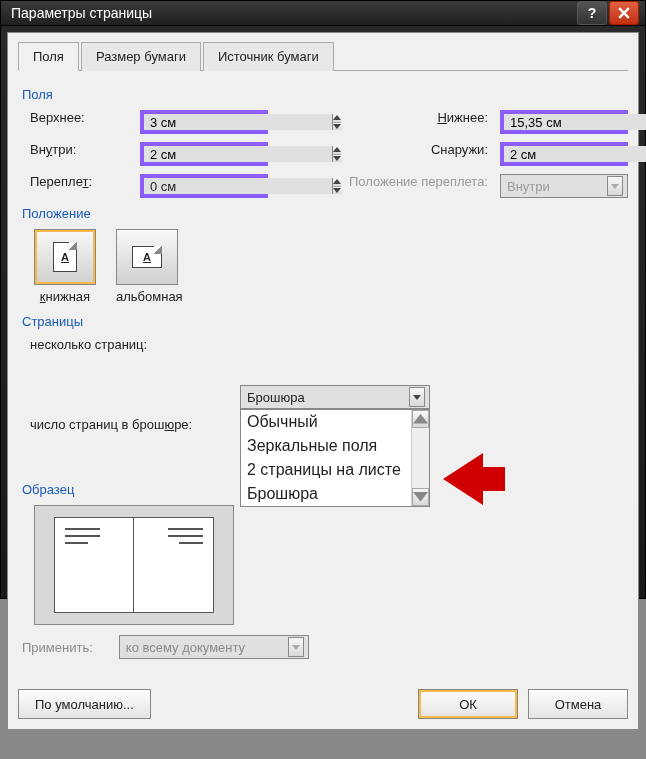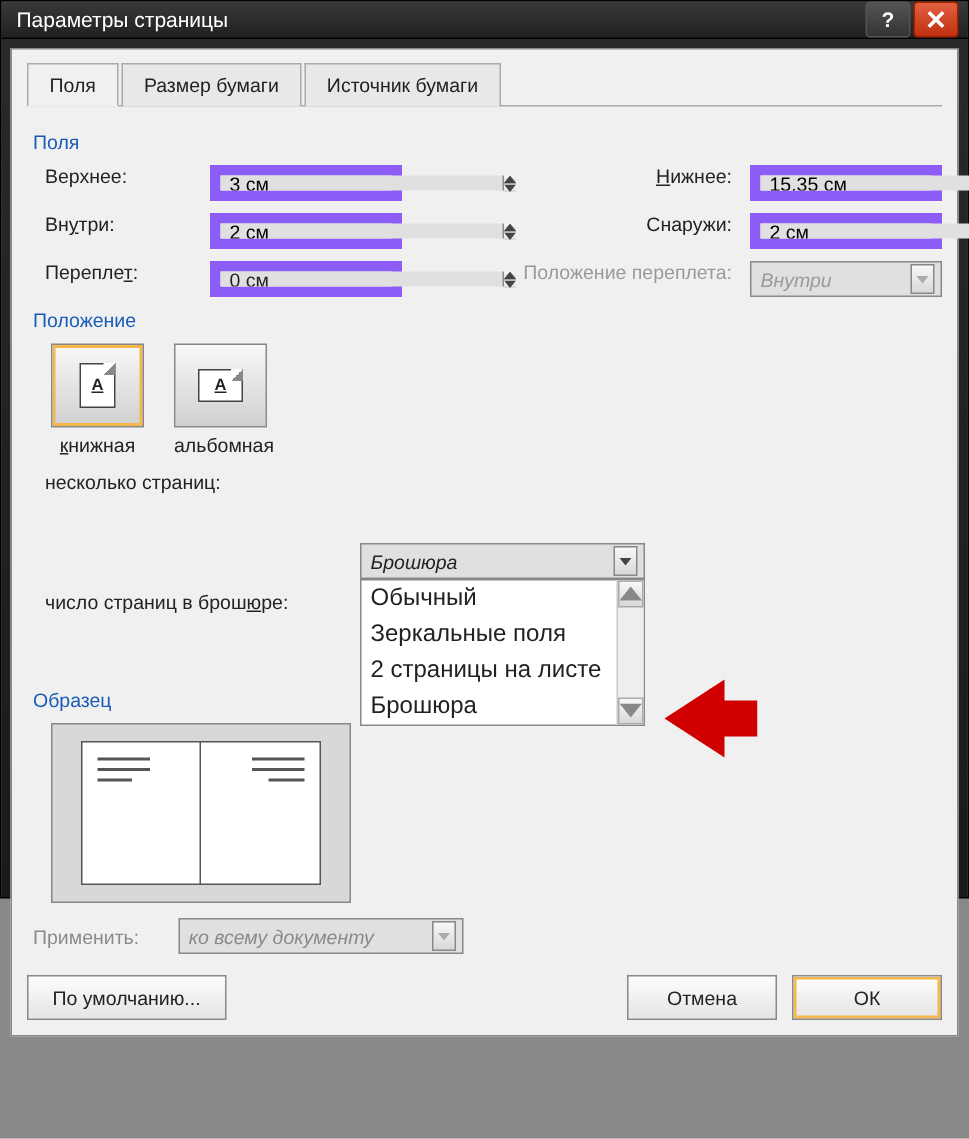--- a/index.html
+++ b/index.html
@@ -50,38 +50,38 @@
   .row { display: flex; margin: 4px 0 8px 12px; }
   .row .lbl { width: 110px; }
   .row .lbl.right { width: 160px; text-align: right; padding-right: 12px; }
   .row .gap { flex: 1; }
   .row.disabled .lbl, .row.disabled .spinbox input, .row.disabled .combo { color: #9a9a9a; }
 
   .underline { text-decoration: underline; }
 
   .spinbox {
     display: flex; width: 128px; height: 24px;
-    border: 7px solid #8b5cf6; background: #7f1d1d;
+    border: 4px solid #8b5cf6; background: #7f1d1d;
   }
   .spinbox input {
     flex: 1; border: none; background: #e0e0e0; padding: 0 6px; font-size: 13px;
     outline: none;
   }
   .spinbox .spbtns { width: 18px; display: flex; flex-direction: column; border-left: 1px solid #888; }
   .spinbox .sp { flex: 1; display:flex; align-items:center; justify-content:center;
     background: linear-gradient(#f8f8f8,#d8d8d8); border-bottom: 1px solid #aaa; }
   .spinbox .sp:last-child { border-bottom:none; }
   .spinbox .sp svg { width:8px; height:5px; }
 
   .combo {
     display:flex; align-items:center; width:128px; height:24px;
     border:1px solid #888; background:#e0e0e0; padding:0 4px 0 6px;
   }
   .combo.wide { width: 190px; }
-  .combo .ctext { flex:1;font-style:italic; }
+  .combo .ctext { flex:1; }
   .combo .cbtn { width:16px; height:20px; border:1px solid #888;
     background: linear-gradient(#f8f8f8,#d8d8d8); display:flex; align-items:center; justify-content:center;}
   .combo .cbtn svg { width:8px; height:5px; }
 
   
   .orient { display:flex; gap:20px; margin:6px 0 10px 16px; }
   .orient .opt { text-align:center; }
   .orient .card {
     width:62px; height:56px; border:1px solid #888;
     background: linear-gradient(#f8f8f8,#d0d0d0);
@@ -128,21 +128,21 @@
   .preview .line { height:2px; background:#555; width:60%; }
 
   
   .apply-row { display:flex; align-items:center; gap:26px; margin-top:auto; color:#8a8a8a; padding-left:4px; }
   .apply-row .combo { width:190px; color:#8a8a8a; }
 
   .button-row { display:flex; gap:10px; margin-top:14px; }
   .btn {
     min-width:100px; height:30px; padding:0 16px;
     border:1px solid #888; background:linear-gradient(#fdfdfd,#e4e4e4);
-    display:flex; align-items:center; justify-content:center; font-size:13px;
+    display:flex; align-items:center; justify-content:center; font-size:13px;margin-top:16px;
   }
   .btn.primary { box-shadow: 0 0 0 2px #f7b84b inset; }
   .button-row .spacer { flex:1; }
 </style>
 </head>
 <body>
 
 <div class="window">
   <div class="titlebar">
     <div class="title">Параметры страницы</div>
@@ -261,20 +261,21 @@
           <div class="card">
             <div class="page-icon landscape">
               <div class="fold"></div>
               <div class="A">A</div>
             </div>
           </div>
           <div class="olabel">альбомная</div>
         </div>
       </div>
 
+      <div class="section-label">Страницы</div>
 
       <div class="row">
         <div class="lbl" style="width:210px">несколько страниц:</div>
         <div class="dropdown-wrap">
           <div class="combo wide">
             <div class="ctext">Брошюра</div>
             <div class="cbtn">
                 <svg viewBox="0 0 8 5">
                   <path d="M0 0 L4 5 L8 0 Z" fill="#444"></path>
                 </svg>
@@ -339,18 +340,18 @@
               </svg>
             </div>
         </div>
       </div>
 
     </div>
 
     <div class="button-row">
       <div class="btn">По умолчанию...</div>
       <div class="spacer"></div>
+      <div class="btn primary">ОК</div>
       <div class="btn">Отмена</div>
-      <div class="btn primary">ОК</div>
     </div>
 
   </div>
 </div>
 
 </body></html>

